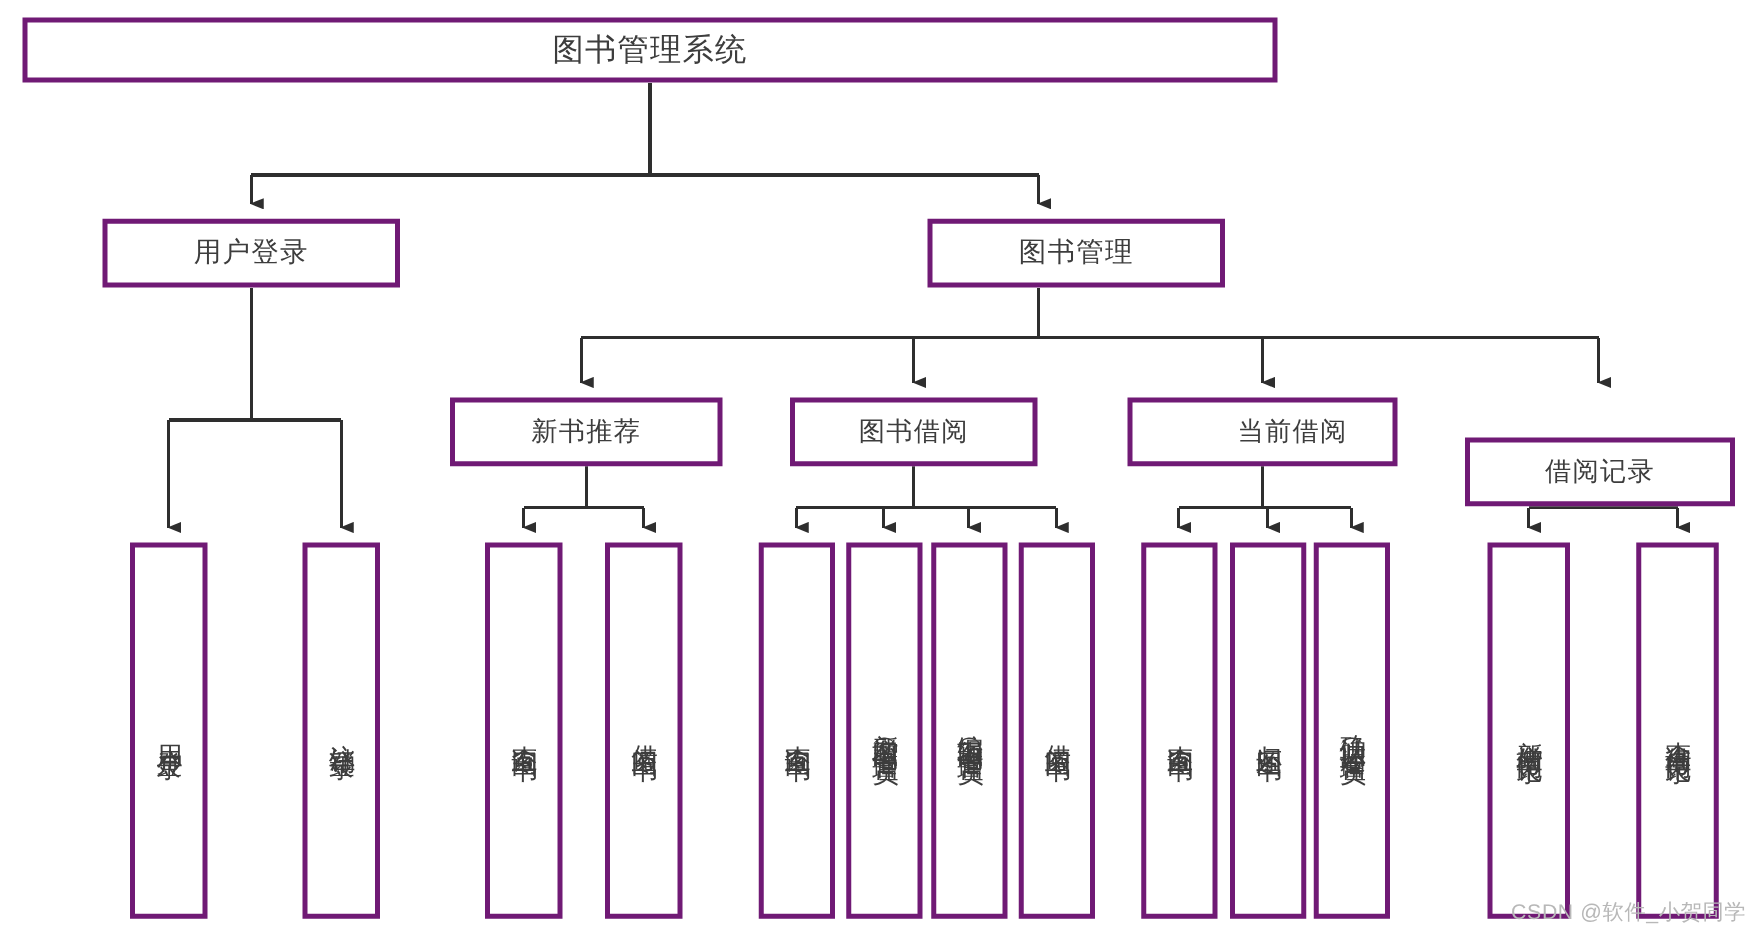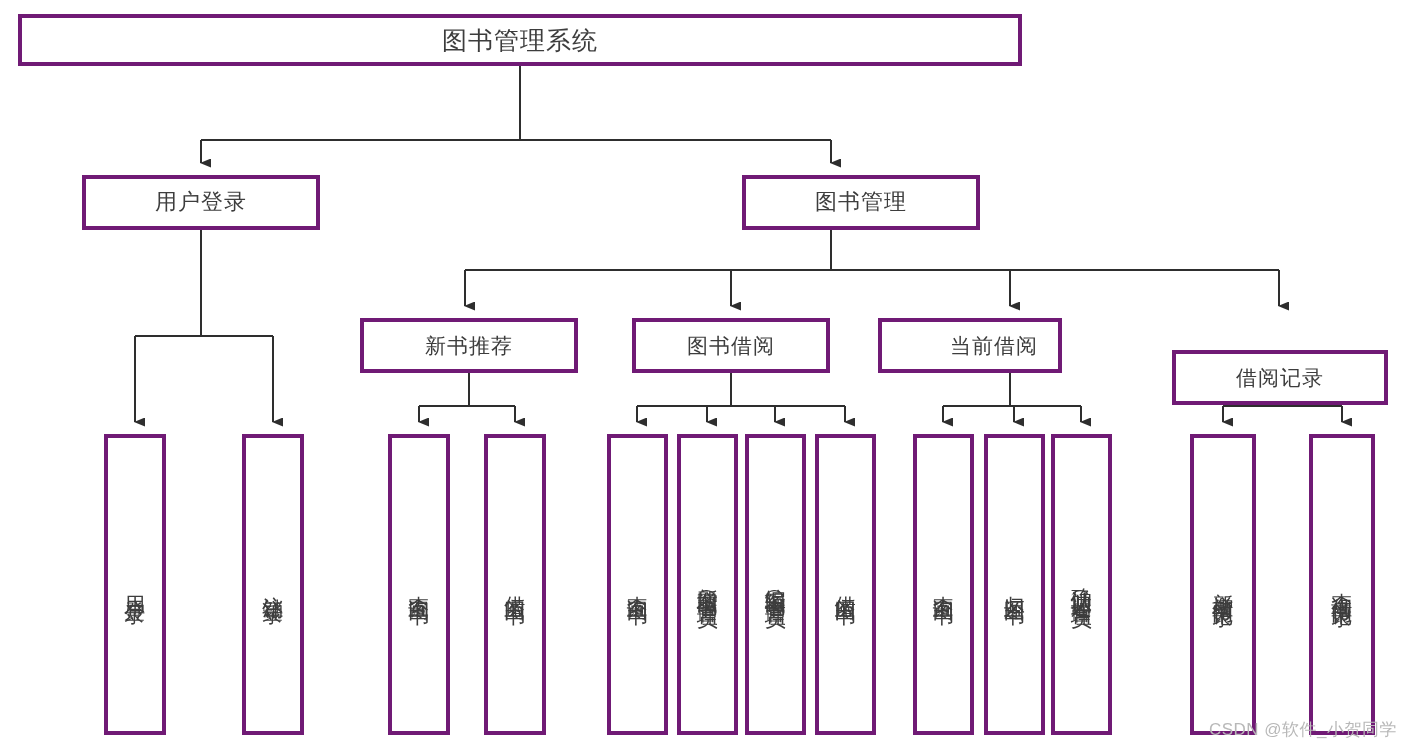--- a/index.html
+++ b/index.html
@@ -137,21 +137,21 @@
   <div class="node node-l1" style="left: 712px; top: 175px; width: 238px; height: 55px; margin-left: 30px;">
     <span>图书管理</span>
   </div>
 
   <div class="node node-l2" style="left: 360px; top: 318px; width: 218px; height: 55px;">
     <span>新书推荐</span>
   </div>
   <div class="node node-l2" style="left: 632px; top: 318px; width: 198px; height: 55px;">
     <span>图书借阅</span>
   </div>
-  <div class="node node-l2" style="left: 878px; top: 318px; width: 184px; height: 55px; padding-left: 48px;">
+  <div class="node node-l2" style="left: 902px; top: 318px; width: 216px; height: 55px; padding-left: 48px;">
     <span>当前借阅</span>
   </div>
   <div class="node node-l2" style="left: 1172px; top: 318px; width: 216px; height: 55px; margin-top: 32px;">
     <span>借阅记录</span>
   </div>
 
   <div class="node node-leaf" style="left: 104px; top: 434px; width: 62px; height: 301px;">
     <span class="leaf-text">用户登录</span>
   </div>
   <div class="node node-leaf" style="left: 242px; top: 434px; width: 62px; height: 301px;">

